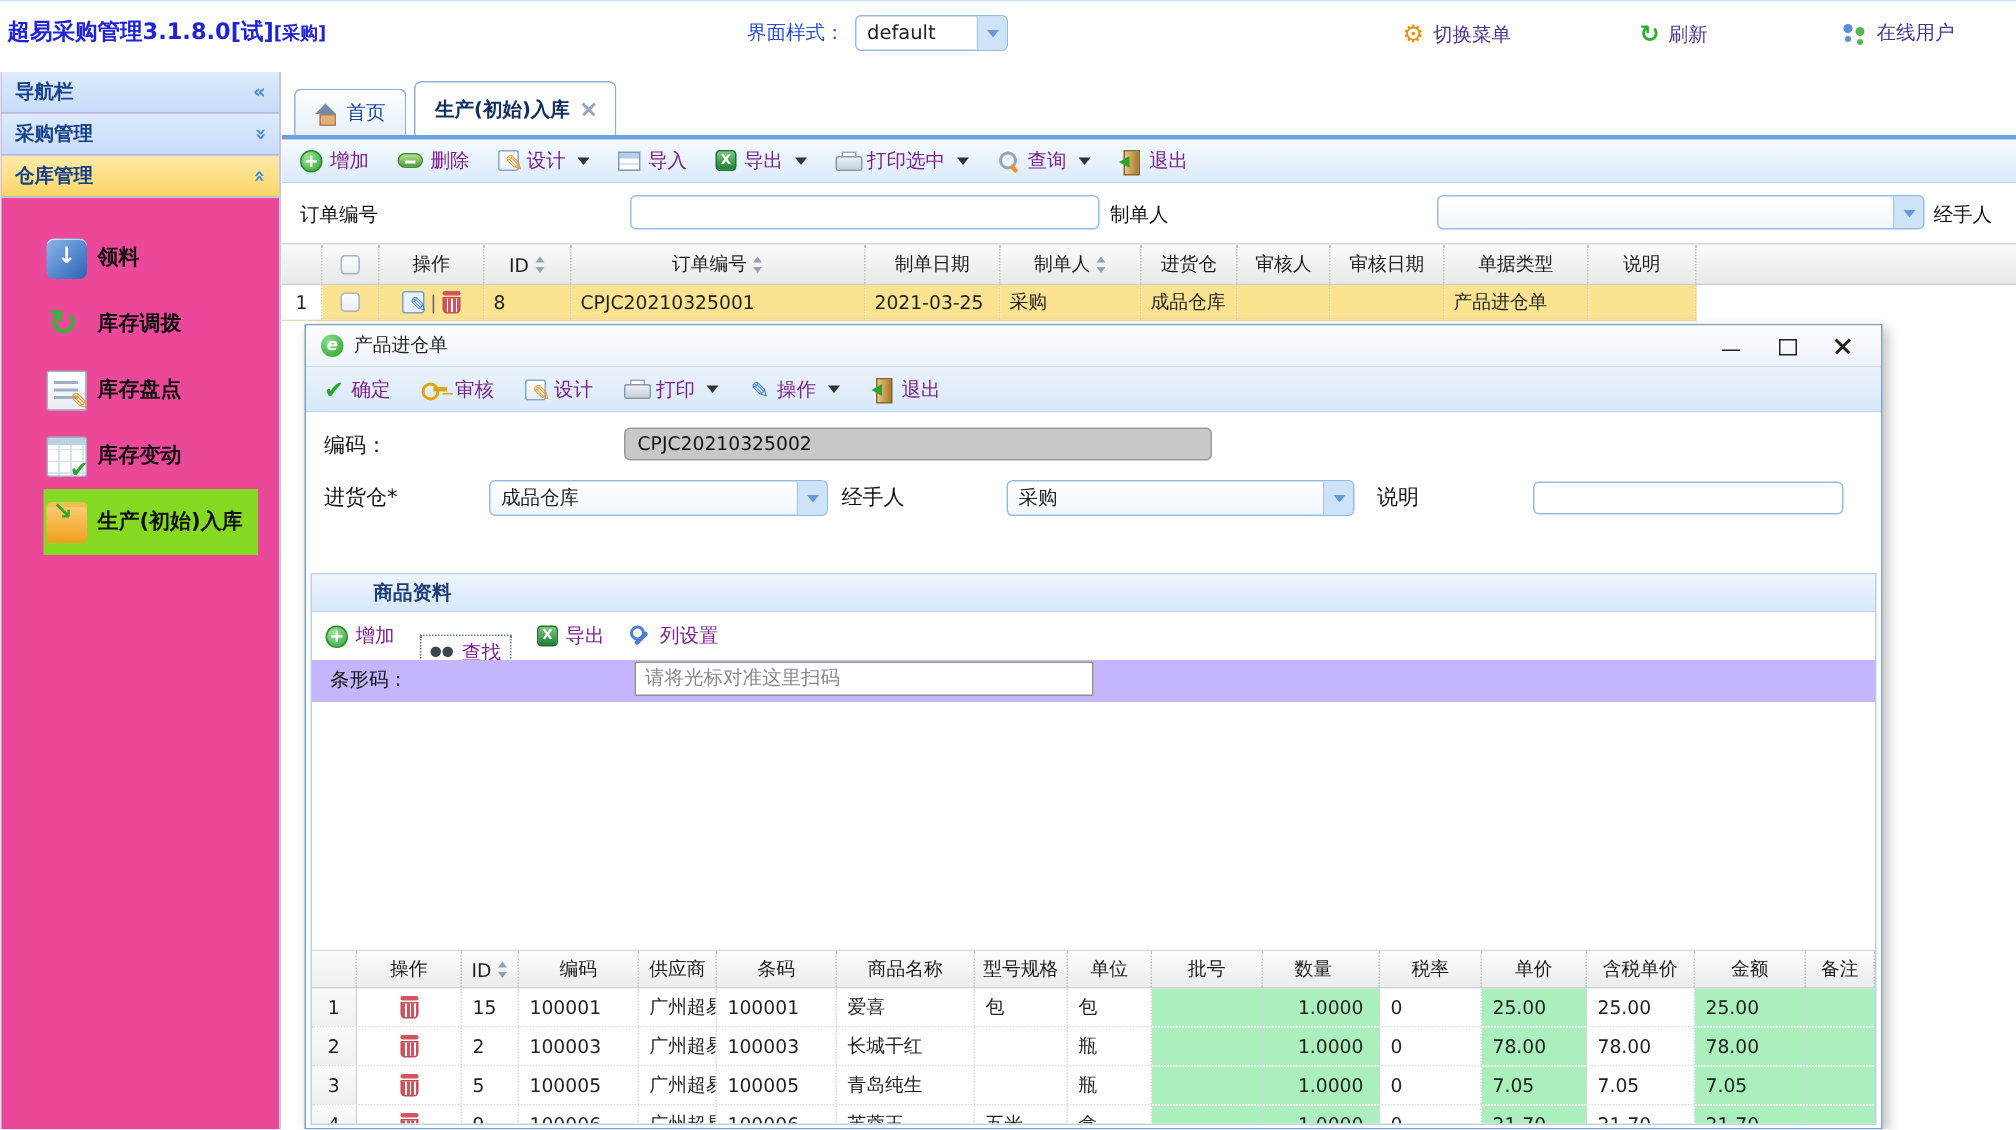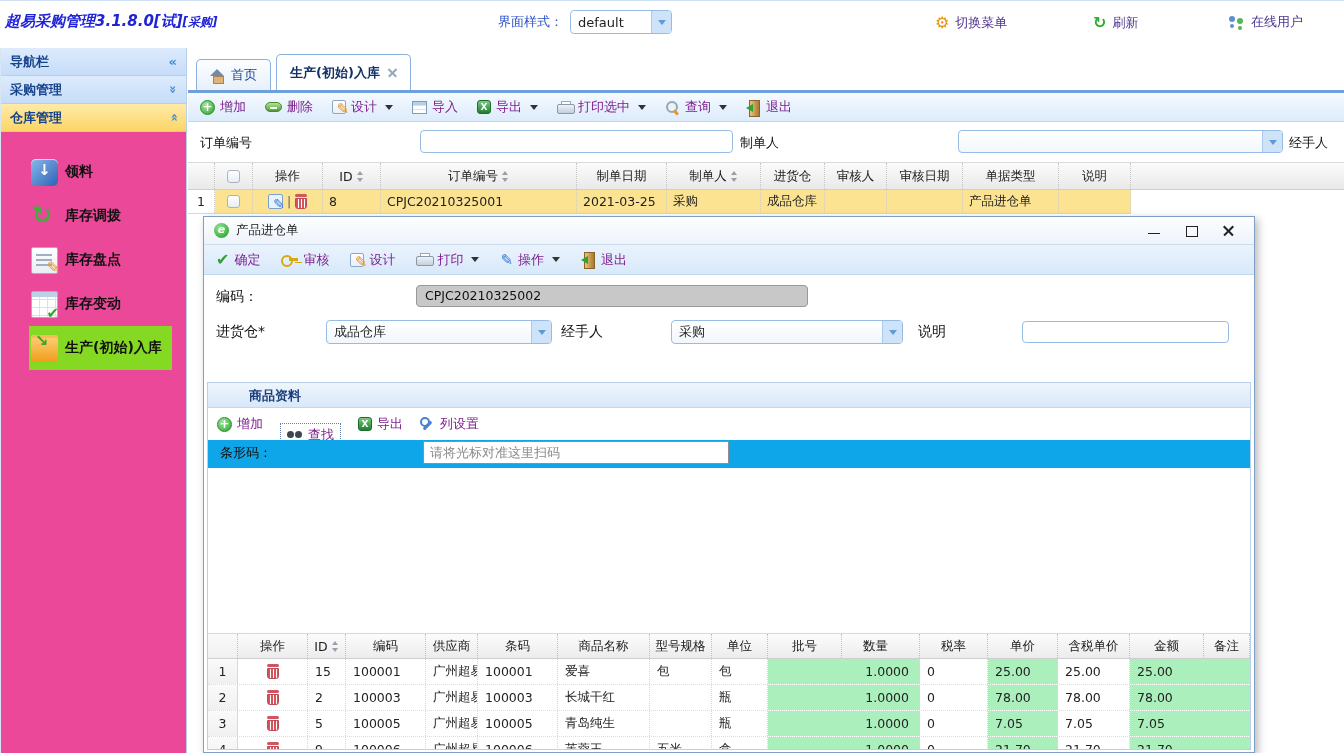--- a/index.html
+++ b/index.html
@@ -2,21 +2,21 @@
 <html><head>
 <meta charset="utf-8">
 <style>
   * { margin:0; padding:0; box-sizing:border-box; }
   html,body { width:1344px; height:753px; }
   body { font-family:"DejaVu Sans","Liberation Sans",sans-serif; font-size:12px; color:#222; background:#fff; }
   #app { position:relative; width:1344px; height:753px; overflow:hidden; background:#fff; border-top:1px solid #cfe0f2; }
 
   
   .titlebar { position:absolute; left:0; top:0; width:100%; height:47px; background:#fff; }
-  .app-title { position:absolute; left:5px; top:11px; font-size:15px; font-weight:bold; color:#2023d6;font-style:italic; }
+  .app-title { position:absolute; left:5px; top:11px; font-size:15px; font-weight:bold; color:#2023d6; }
   .app-mode { font-size:12px; }
   .style-area { position:absolute; left:498px; top:9px; display:flex; align-items:center; gap:7px; color:#2a50c8; font-size:13px; }
   .tb-action { position:absolute; top:12px; display:flex; align-items:center; gap:6px; color:#4f358f; font-size:13px; cursor:default; }
   .act-menu { left:935px; } .act-refresh { left:1093px; } .act-users { left:1228px; }
 
   
   .fsel { position:relative; background:linear-gradient(#ffffff,#f1f7fd); border:1px solid #96bce6; border-radius:4px; display:flex; align-items:center; padding-left:7px; font-size:13px; color:#222; }
   .fsel::after { content:""; position:absolute; right:0; top:0; bottom:0; width:19px; background:#cfe3f8; border-left:1px solid #abc9ec; border-radius:0 3px 3px 0; }
   .fsel .chev { position:absolute; right:5px; top:50%; margin-top:-2px; width:0; height:0; border-left:4px solid transparent; border-right:4px solid transparent; border-top:5px solid #5f9bd8; z-index:1; }
   .tinput { border:1px solid #96bce6; border-radius:4px; background:#fff; font-family:inherit; font-size:13px; padding:0 6px; outline:none; }
@@ -148,21 +148,21 @@
   .wbtn-close::before { transform:rotate(45deg); } .wbtn-close::after { transform:rotate(-45deg); }
   .dtoolbar { height:30px; display:flex; align-items:center; gap:21px; padding-left:12px; background:linear-gradient(#eaf3fd,#d8e9fa); border-bottom:1px solid #c2d8f0; color:#7d1f8d; font-size:13px; }
   .dform { position:relative; height:107px; background:#fff; }
   .dlabel { position:absolute; font-size:14px; color:#111; }
   .code-box { position:absolute; left:212px; top:10px; width:392px; height:22px; background:#c8c8c8; border:1px solid #9a9a9a; border-radius:4px; line-height:20px; padding-left:8px; font-size:12.5px; color:#111; }
 
   .detail-panel { position:absolute; left:3px; right:3px; top:165px; bottom:2px; border:1px solid #bad0ea; overflow:hidden; }
   .section-bar { height:25px; line-height:25px; padding-left:41px; font-size:13px; font-weight:bold; color:#1c3e7a; background:linear-gradient(#eef5fd,#d8e8f9); border-bottom:1px solid #c3d8f0; }
   .subtoolbar { height:32px; display:flex; align-items:center; gap:17px; padding-left:9px; color:#7d1f8d; font-size:13px; background:#fff; }
   .tbtn.focus { border:1px dotted #5b7fb5; padding:2px 6px;margin-top:21px; }
-  .barcode-row { position:relative; height:28px; background:#0ea5e9; }
+  .barcode-row { position:relative; height:28px; background:#c4b5fd; }
   .bc-input { position:absolute; left:215px; top:1px; width:306px; height:23px; border:1px solid #8f8f8f; font-family:inherit; font-size:13px; padding:0 6px; color:#333; outline:none; background:#fff; }
   .bc-input::placeholder { color:#8a8a8a; }
 
   
   .itable { position:absolute; left:0; right:0; top:250px; bottom:0; overflow:hidden; }
   .ihead { display:flex; height:26px; background:linear-gradient(#fcfcfc,#ececec); border-top:1px solid #d8d8d8; border-bottom:1px solid #cfcfcf; }
   .ihead .hc { display:flex; align-items:center; justify-content:center; font-size:12.5px; color:#1a1a1a; border-right:1px dotted #c0c0c0; }
   .irow { display:flex; height:26px; border-bottom:1px dotted #dcdcdc; }
   .ic { display:flex; align-items:center; padding-left:7px; font-size:12.5px; border-right:1px dotted #d6d6d6; overflow:hidden; white-space:nowrap; background:#fff; }
   .ic.g { background:#abefbc; }

